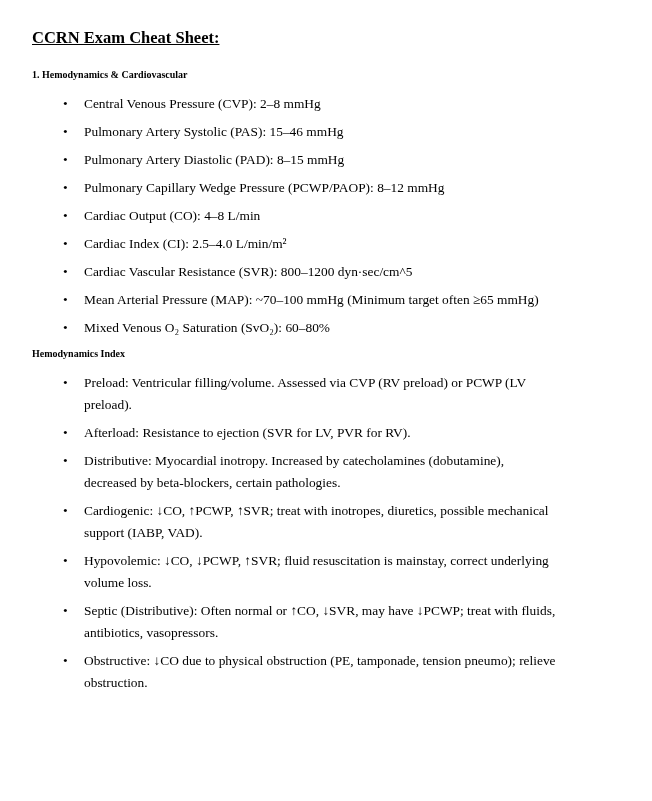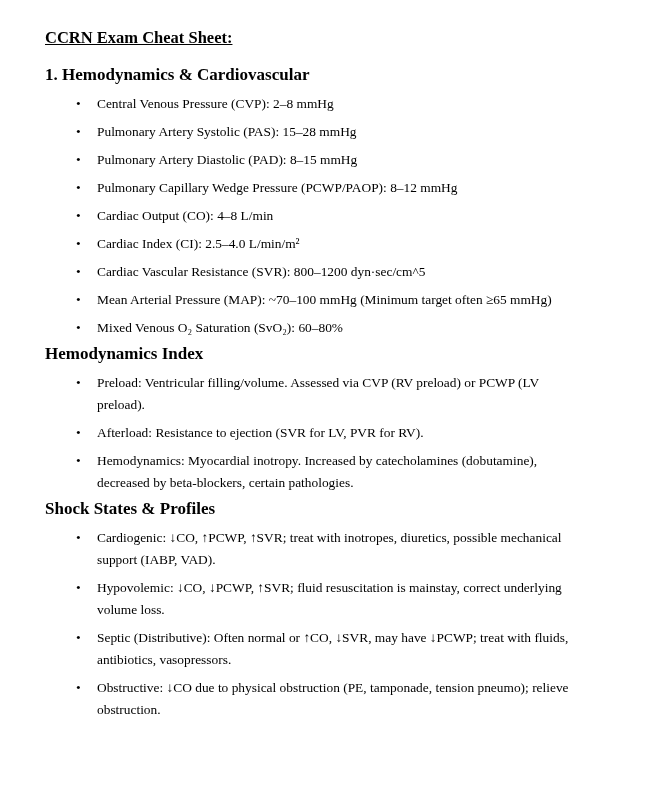--- a/index.html
+++ b/index.html
@@ -11,34 +11,34 @@
     width: 652px;
     height: 801px;
     overflow: hidden;
     font-family: "Liberation Serif", "DejaVu Serif", serif;
     color: #000000;
   }
   .page {
     box-sizing: border-box;
     width: 652px;
     height: 801px;
-    padding: 28px 6px 0 45px;
+    padding: 28px 6px 0 32px;
     background: #ffffff;
   }
   .doc-title {
     font-size: 16.5px;
     line-height: 20px;
     font-weight: bold;
     margin: 0 0 18px 0;
   }
   .doc-title .title-text {
     text-decoration: underline;
   }
   .section-heading {
-    font-size: 17px;
+    font-size: 10px;
     line-height: 17px;
     font-weight: bold;
     margin: 0 0 10px 0;
   }
   ul.bullet-list {
     list-style: none;
     margin: 0 0 2px 0;
     padding: 0 0 0 52px;
   }
   ul.bullet-list li {
@@ -65,40 +65,39 @@
 <body>
 
 <div class="page">
 
   <h1 class="doc-title"><span class="title-text">CCRN Exam Cheat Sheet:</span></h1>
 
   <h2 class="section-heading">1. Hemodynamics &amp; Cardiovascular</h2>
 
   <ul class="bullet-list">
     <li><span class="bullet-marker">•</span><span class="term">Central Venous Pressure (CVP)</span><span class="rest">: 2–8 mmHg</span></li>
-    <li><span class="bullet-marker">•</span><span class="term">Pulmonary Artery Systolic (PAS)</span><span class="rest">: 15–28 mmHg</span></li>
+    <li><span class="bullet-marker">•</span><span class="term">Pulmonary Artery Systolic (PAS)</span><span class="rest">: 15–46 mmHg</span></li>
     <li><span class="bullet-marker">•</span><span class="term">Pulmonary Artery Diastolic (PAD)</span><span class="rest">: 8–15 mmHg</span></li>
     <li><span class="bullet-marker">•</span><span class="term">Pulmonary Capillary Wedge Pressure (PCWP/PAOP)</span><span class="rest">: 8–12 mmHg</span></li>
     <li><span class="bullet-marker">•</span><span class="term">Cardiac Output (CO)</span><span class="rest">: 4–8 L/min</span></li>
     <li><span class="bullet-marker">•</span><span class="term">Cardiac Index (CI)</span><span class="rest">: 2.5–4.0 L/min/m²</span></li>
     <li><span class="bullet-marker">•</span><span class="term">Cardiac Vascular Resistance (SVR)</span><span class="rest">: 800–1200 dyn·sec/cm^5</span></li>
     <li><span class="bullet-marker">•</span><span class="term">Mean Arterial Pressure (MAP)</span><span class="rest">: ~70–100 mmHg (Minimum target often ≥65 mmHg)</span></li>
     <li><span class="bullet-marker">•</span><span class="term">Mixed Venous O₂ Saturation (SvO₂)</span><span class="rest">: 60–80%</span></li>
   </ul>
 
   <h2 class="section-heading">Hemodynamics Index</h2>
   <ul class="bullet-list">
     <li><span class="bullet-marker">•</span><span class="term">Preload</span><span class="rest">: Ventricular filling/volume. Assessed via CVP (RV preload) or PCWP (LV
 preload).</span></li>
     <li><span class="bullet-marker">•</span><span class="term">Afterload</span><span class="rest">: Resistance to ejection (SVR for LV, PVR for RV).</span></li>
-    <li><span class="bullet-marker">•</span><span class="term">Hemodynamics</span><span class="rest">: Myocardial inotropy. Increased by catecholamines (dobutamine),
+    <li><span class="bullet-marker">•</span><span class="term">Distributive</span><span class="rest">: Myocardial inotropy. Increased by catecholamines (dobutamine),
 decreased by beta-blockers, certain pathologies.</span></li>
   </ul>
 
-  <h2 class="section-heading">Shock States &amp; Profiles</h2>
   <ul class="bullet-list">
     <li><span class="bullet-marker">•</span><span class="term">Cardiogenic</span><span class="rest">: ↓CO, ↑PCWP, ↑SVR; treat with inotropes, diuretics, possible mechanical
 support (IABP, VAD).</span></li>
     <li><span class="bullet-marker">•</span><span class="term">Hypovolemic</span><span class="rest">: ↓CO, ↓PCWP, ↑SVR; fluid resuscitation is mainstay, correct underlying
 volume loss.</span></li>
     <li><span class="bullet-marker">•</span><span class="term">Septic</span><span class="rest"> (Distributive): Often normal or ↑CO, ↓SVR, may have ↓PCWP; treat with fluids,
 antibiotics, vasopressors.</span></li>
     <li><span class="bullet-marker">•</span><span class="term">Obstructive</span><span class="rest">: ↓CO due to physical obstruction (PE, tamponade, tension pneumo); relieve
 obstruction.</span></li>
   </ul>

